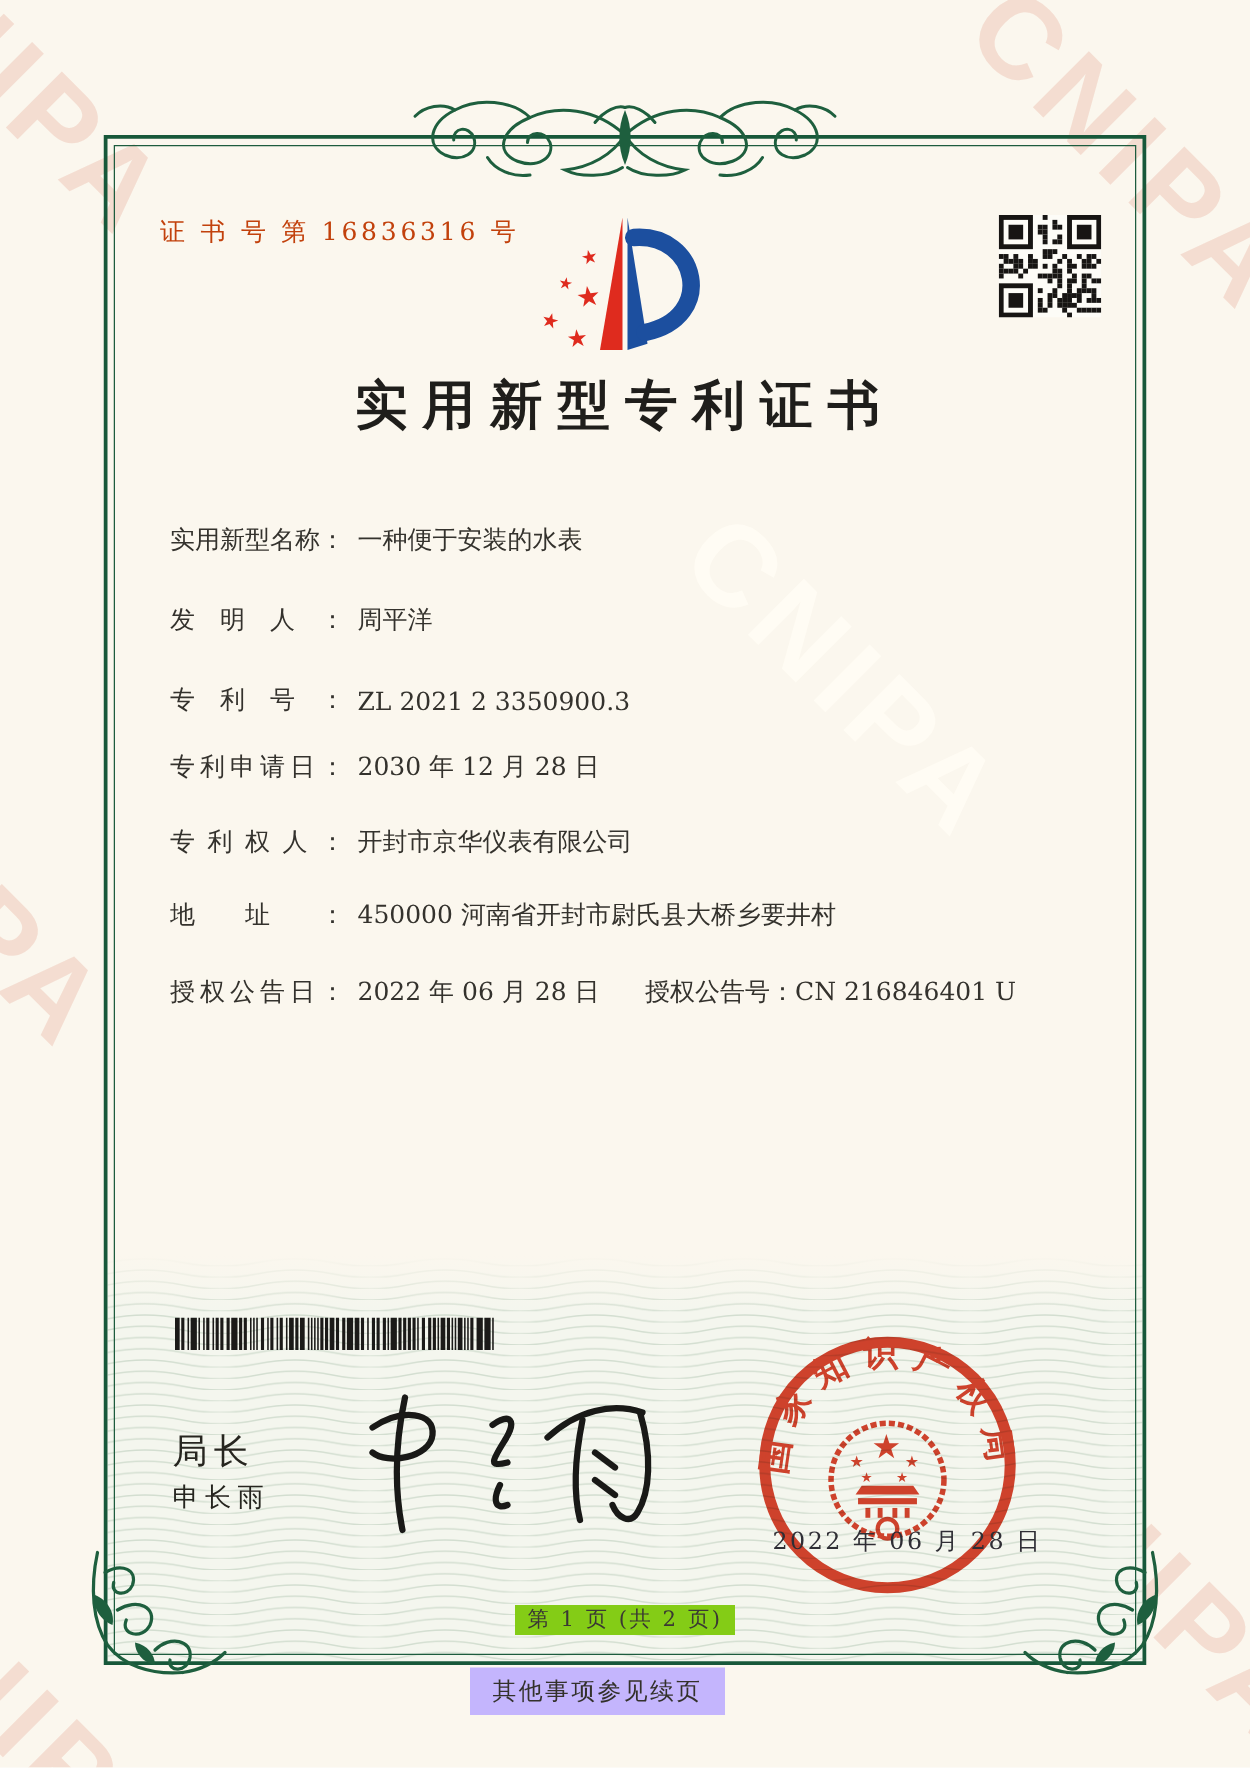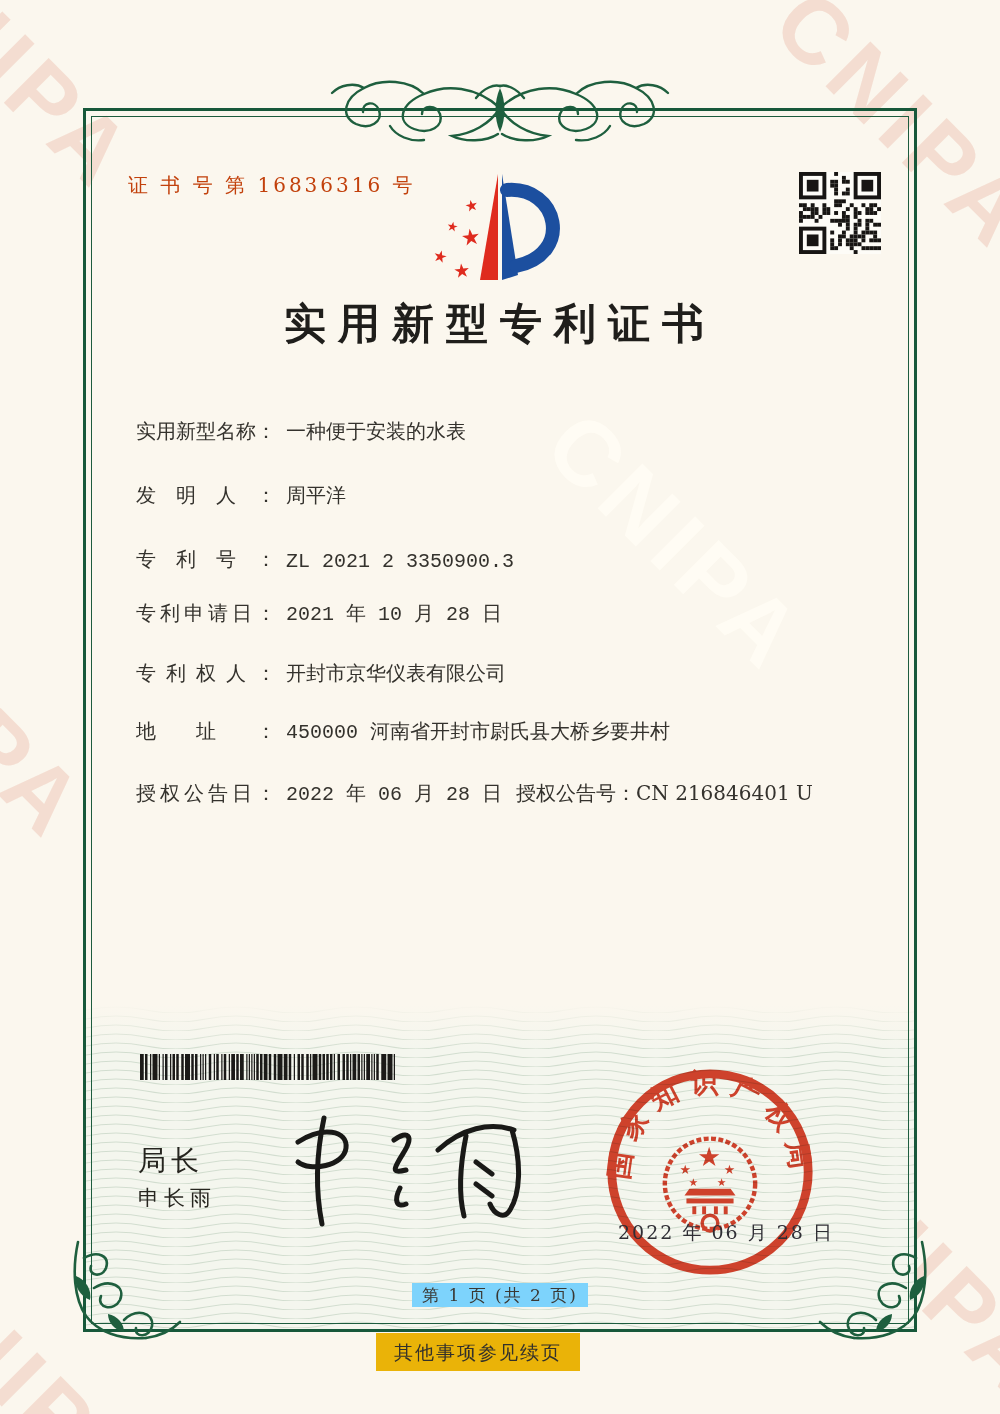--- a/index.html
+++ b/index.html
@@ -28,21 +28,21 @@
   .certno{position:absolute;left:128px;top:172px;font-size:20px;letter-spacing:3px;color:#c2410c;z-index:2;}
   .logo{position:absolute;left:428px;top:166px;z-index:2;}
   .qr{position:absolute;left:799px;top:172px;z-index:2;}
   .title{
     position:absolute;left:0;right:0;top:296px;text-align:center;
     font-size:42px;font-weight:700;letter-spacing:12px;color:#1f1e1b;z-index:2;
   }
   
   .frow{position:absolute;left:136px;width:760px;font-size:20px;color:#34322d;z-index:2;white-space:nowrap;}
   .f-label{display:inline-block;width:140px;text-align:justify;text-align-last:justify;vertical-align:bottom;}
-  .f-value{margin-left:10px;font-family:Liberation Mono, monospace;}
+  .f-value{margin-left:10px;}
   .grant-no{position:absolute;left:380px;top:0;}
   
   .body-text{position:absolute;left:132px;top:816px;width:744px;z-index:2;}
   .body-text p{
     margin:0;font-size:19.5px;line-height:1.92;text-indent:2em;
     text-align:justify;color:#3a3833;
   }
   
   .band{position:absolute;left:86px;top:1004px;width:828px;height:328px;z-index:1;background:#f4f6ee;}
   .band-fade{position:absolute;left:0;top:0;width:100%;height:46px;
@@ -52,23 +52,23 @@
   .signer-title{position:absolute;left:138px;top:1142px;font-family:"Liberation Sans",sans-serif;
     font-size:28px;letter-spacing:5px;color:#26251f;z-index:2;text-align:center;}
   .signer-name{position:absolute;left:138px;top:1184px;font-family:"Liberation Sans",sans-serif;
     font-size:21px;letter-spacing:5px;color:#26251f;z-index:2;}
   .signature{position:absolute;left:266px;top:1104px;z-index:2;}
   .seal{position:absolute;left:602px;top:1064px;z-index:3;mix-blend-mode:multiply;opacity:.93;}
   .seal-date{position:absolute;left:618px;top:1220px;width:210px;font-size:19px;letter-spacing:2px;
     color:#2f2e35;z-index:4;white-space:nowrap;}
   .pagenum{position:absolute;left:0;right:0;top:1284px;text-align:center;font-size:17px;
     letter-spacing:2px;color:#3a3833;z-index:2;}
-  .pagenum span{background:#7dd3fc;padding:2px 10px;}
+  .pagenum span{background:#84cc16;padding:2px 10px;}
   .cont-note{position:absolute;left:0;right:44px;top:1340px;text-align:center;z-index:2;}
-  .cont-note span{background:#eab308;padding:8px 18px;font-size:19px;letter-spacing:2px;color:#33312b;}
+  .cont-note span{background:#c4b5fd;padding:8px 18px;font-size:19px;letter-spacing:2px;color:#33312b;}
   svg{display:block;}
 </style>
 </head>
 <body>
 
 <div class="page">
 
   <div class="wm wm-pink" style="left:-70px;top:-90px;">CNIPA</div>
   <div class="wm wm-pink" style="left:828px;top:-30px;">CNIPA</div>
   <div class="wm wm-cream" style="left:600px;top:392px;">CNIPA</div>
@@ -277,21 +277,21 @@
   <div class="frow" style="top:418px;">
     <span class="f-label">实用新型名称：</span><span class="f-value">一种便于安装的水表</span>
   </div>
   <div class="frow" style="top:482px;">
     <span class="f-label">发明人：</span><span class="f-value">周平洋</span>
   </div>
   <div class="frow" style="top:546px;">
     <span class="f-label">专利号：</span><span class="f-value">ZL 2021 2 3350900.3</span>
   </div>
   <div class="frow" style="top:600px;">
-    <span class="f-label">专利申请日：</span><span class="f-value">2021 年 10 月 28 日</span>
+    <span class="f-label">专利申请日：</span><span class="f-value">2030 年 12 月 28 日</span>
   </div>
   <div class="frow" style="top:660px;">
     <span class="f-label">专利权人：</span><span class="f-value">开封市京华仪表有限公司</span>
   </div>
   <div class="frow" style="top:718px;">
     <span class="f-label">地址：</span><span class="f-value">450000 河南省开封市尉氏县大桥乡要井村</span>
   </div>
   <div class="frow" style="top:780px;position:absolute;">
     <span class="f-label">授权公告日：</span><span class="f-value">2022 年 06 月 28 日</span>
     <span class="grant-no">

